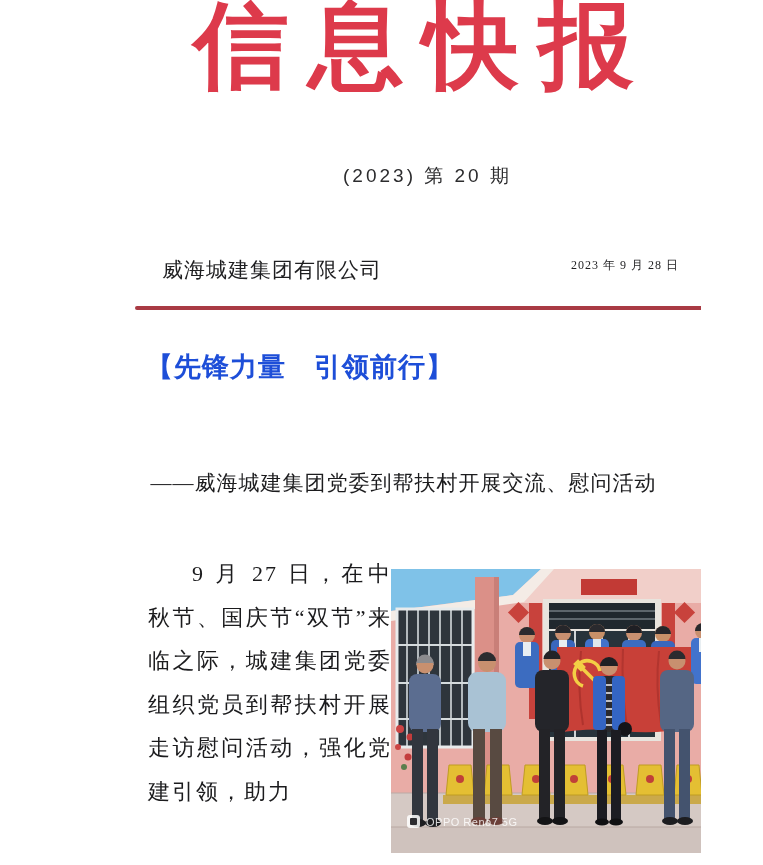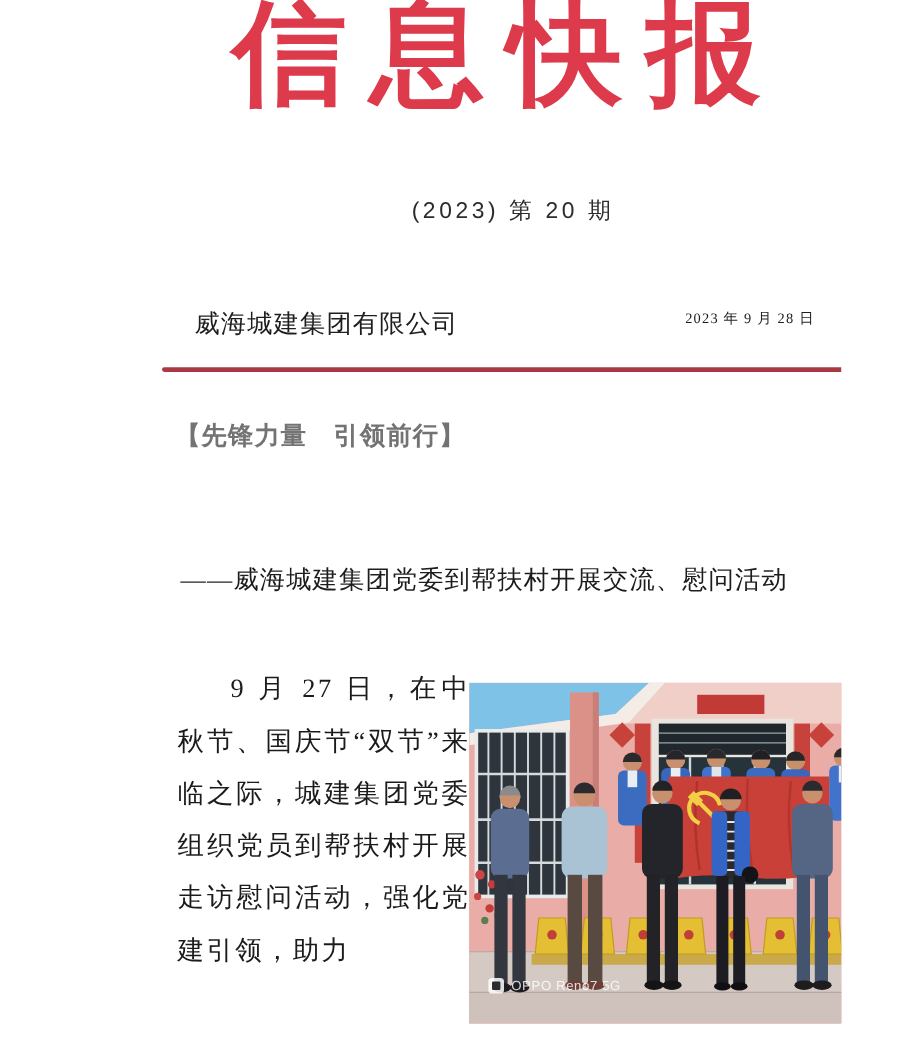--- a/index.html
+++ b/index.html
@@ -35,21 +35,21 @@
     font-family:"Liberation Serif","DejaVu Serif",serif;
     font-size:12px;letter-spacing:1px;color:#1e1e20;
   }
   .rule{
     position:absolute;top:306px;left:73px;width:670px;height:4px;
     background:#a93a44;border-radius:2px;
   }
   .section-tag{
     position:absolute;top:349px;left:84px;
     font-family:Liberation Serif, serif;
-    font-weight:600;font-size:21px;letter-spacing:1px;color:#737373;
+    font-weight:600;font-size:27px;letter-spacing:1px;color:#1d4ed8;
   }
   .article-title{
     position:absolute;top:418px;left:0;width:100%;text-align:center;
     font-weight:700;font-size:30px;letter-spacing:2px;color:#101012;
   }
   .article-subtitle{
     position:absolute;top:469px;left:0;width:100%;text-align:center;
     transform:translateX(22px);
     font-size:21px;letter-spacing:1px;color:#1c1c1e;
   }

